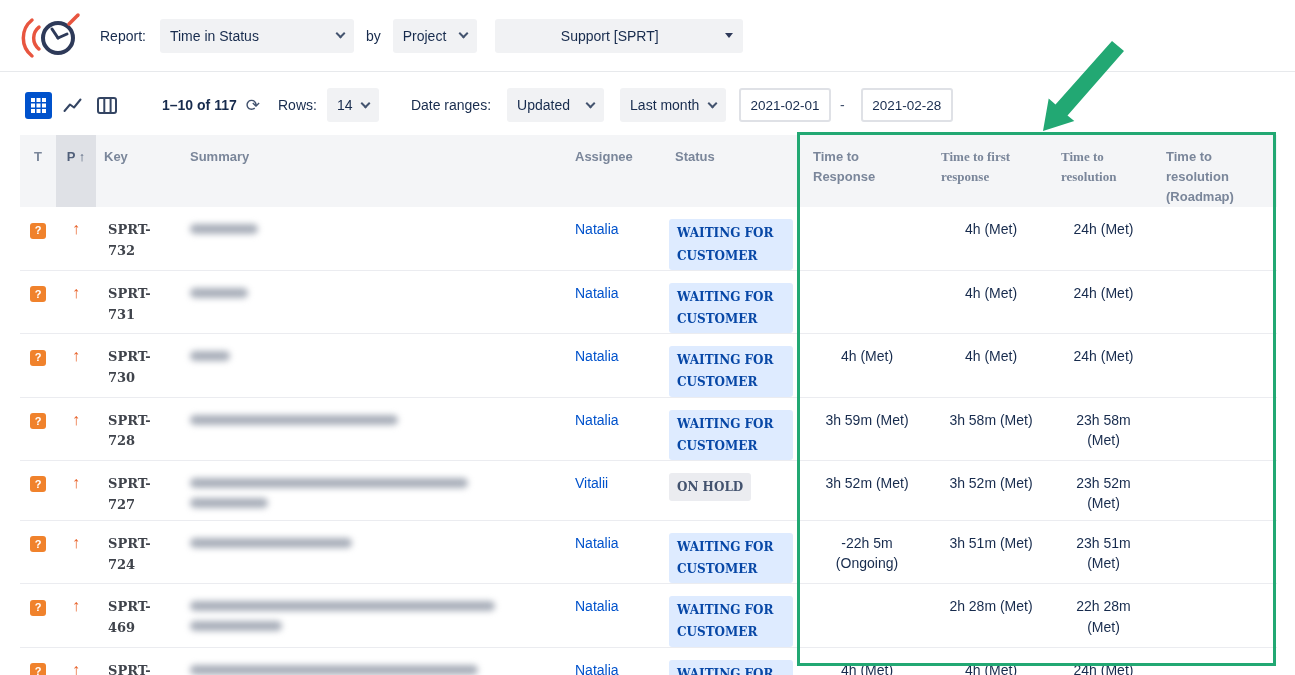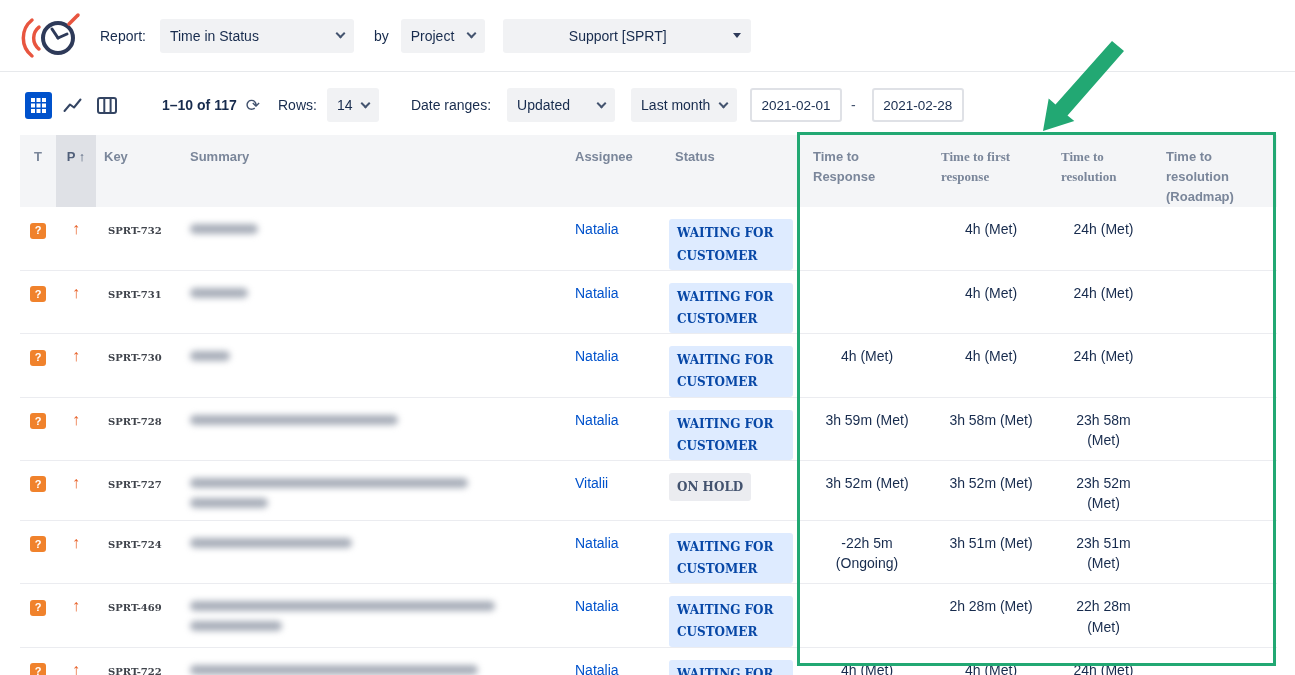--- a/index.html
+++ b/index.html
@@ -20,38 +20,38 @@
   }
   .select .chev {
     width:7px; height:7px; border-right:2px solid #44546F; border-bottom:2px solid #44546F;
     transform:rotate(45deg); margin-top:-4px; flex:none;
   }
   .select .caret-solid {
     width:0; height:0; border-left:4px solid transparent; border-right:4px solid transparent;
     border-top:5px solid #2E3A59; flex:none;
   }
   .sel-report { margin-left:14px; width:194px; }
-  .by { margin-left:20px; }
+  .by { margin-left:12px; }
   .sel-scope { margin-left:12px; width:84px; }
   .sel-project { margin-left:18px; width:248px; }
   .sel-project .slabel { flex:1; text-align:center; }
   .divider { height:1px; background:#E7E9EC; }
 
   
   .toolbar { display:flex; align-items:center; padding-left:25px; margin-top:16px; height:34px; }
   .views { display:flex; gap:7px; align-items:center; }
   .view-btn { width:27px; height:27px; border:none; background:transparent; border-radius:3px;
               display:flex; align-items:center; justify-content:center; cursor:pointer; }
   .view-btn.active { background:var(--active-view-bg,#0052CC); }
   .pagination { margin-left:42px; font-weight:700; white-space:nowrap; }
   .refresh { margin-left:9px; font-size:17px; color:#42526E; cursor:pointer; background:none; border:none; line-height:1; }
   .rows-label { margin-left:18px; }
   .sel-rows { margin-left:10px; width:52px; }
   .dr-label { margin-left:32px; }
-  .sel-datefield { margin-left:16px; width:108px;gap:12px; }
+  .sel-datefield { margin-left:16px; width:97px;gap:12px; }
   .sel-preset { margin-left:16px; width:106px; }
   .date-input {
     margin-left:13px; height:34px; width:92px; border:2px solid #DFE1E6; border-radius:3px;
     background:#fff; color:#172B4D; font-family:inherit; font-size:13.5px; text-align:center;
   }
   .dash { margin:0 3px 0 9px; color:#42526E; }
 
   
   table { border-collapse:collapse; table-layout:fixed; width:1257px; margin:13px 0 0 20px; }
   thead th {
@@ -71,21 +71,21 @@
     vertical-align:top; padding:12px 6px 0 8px; border-bottom:1px solid #EBECF0;
     font-size:14px; line-height:1.45; color:#172B4D;
   }
   td.c-t, td.c-p { text-align:center; padding-left:0; padding-right:0; }
   .type-icon {
     display:inline-flex; align-items:center; justify-content:center;
     width:16px; height:16px; border-radius:3px; background:var(--type-icon-orange,#F0822C);
     color:#fff; font-size:11px; font-weight:700; line-height:1;
   }
   .prio-icon { color:var(--priority-orange,#E8642C); font-weight:700; font-size:16px; line-height:1; }
-  .issue-key { font-family:"DejaVu Serif", serif; font-weight:700; font-size:10px; color:#3F434B; cursor:pointer; }
+  .issue-key { font-family:"DejaVu Serif", serif; font-weight:700; font-size:13px; color:#3F434B; cursor:pointer; }
   td.c-key { padding-left:12px; }
   .blur-bar { height:10px; background:#A9AFBA; border-radius:5px; filter:blur(3px); margin:5px 0 10px; }
   .assignee { color:var(--link-blue,#0052CC); text-decoration:none; cursor:pointer; }
   td.c-status { padding-left:2px; }
   .lozenge {
     display:inline-block; font-family:"DejaVu Serif", serif; font-weight:700; font-size:12px;
     line-height:1.85; padding:3px 8px; border-radius:3px; text-transform:uppercase; max-width:124px;
   }
   .lozenge.info { background:var(--lozenge-info-bg,#DEEBFF); color:var(--lozenge-info-text,#0747A6); }
   .lozenge.neutral { background:var(--lozenge-neutral-bg,#EBECF0); color:var(--lozenge-neutral-text,#42526E); }

